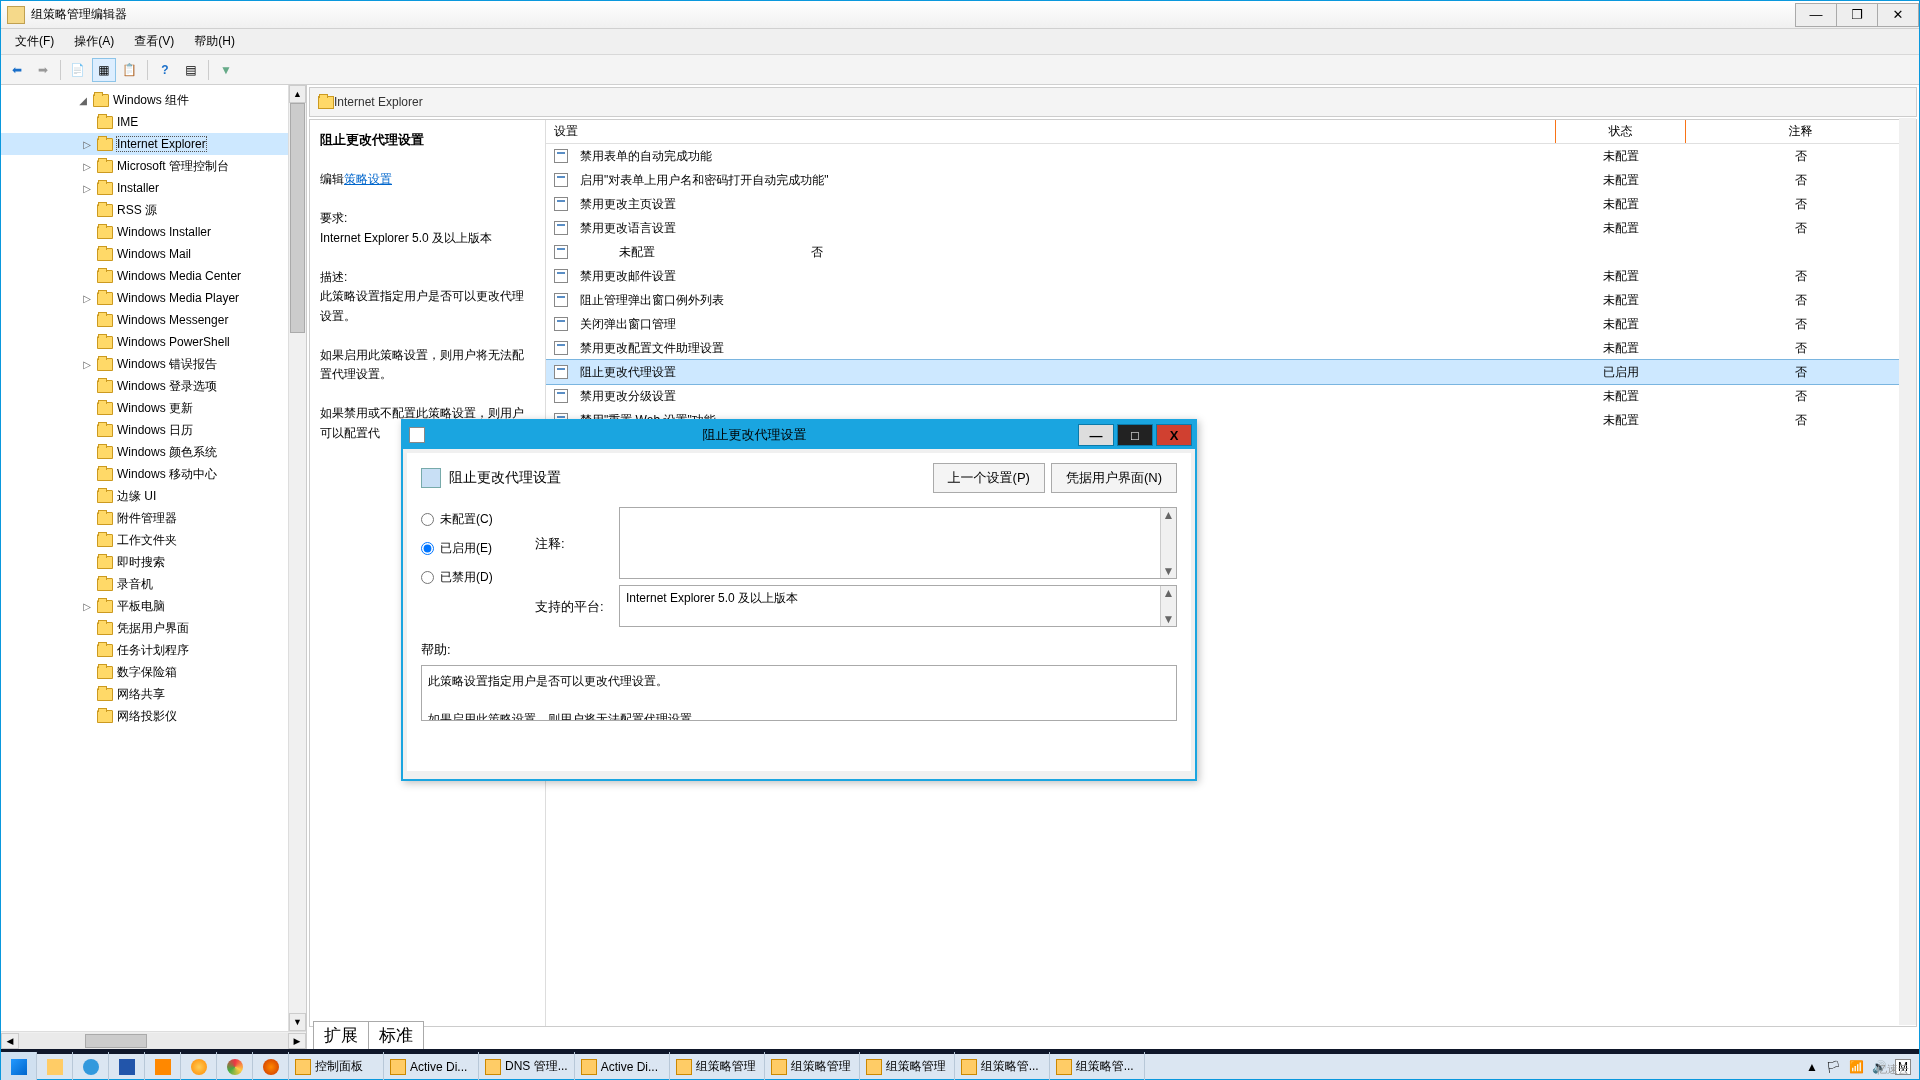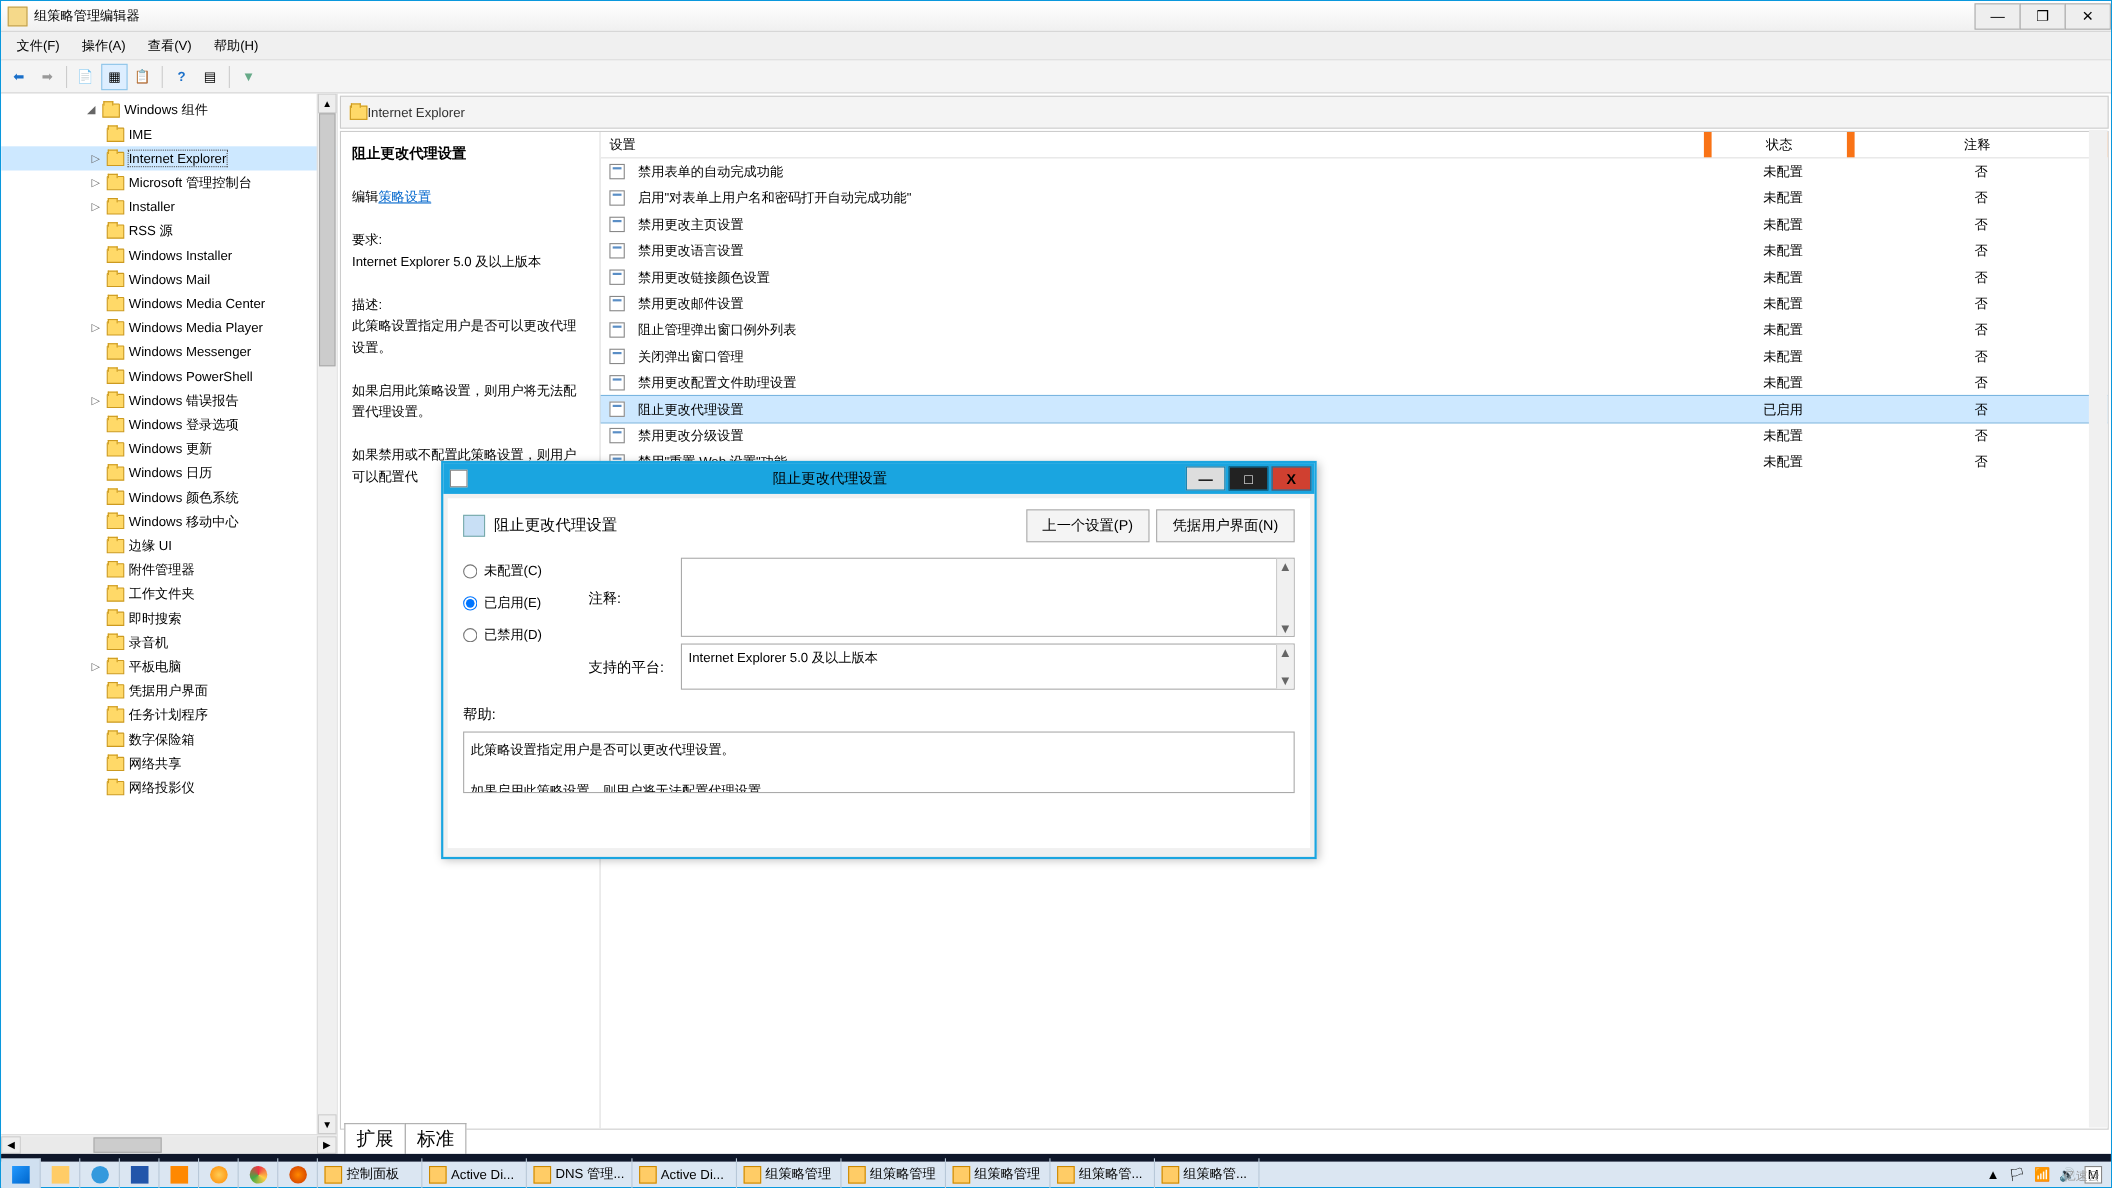--- a/index.html
+++ b/index.html
@@ -33,21 +33,21 @@
 .tree-vscroll .arrow{height:18px;border:1px solid #ccc;background:#eee;display:flex;align-items:center;justify-content:center;font-size:9px}
 .tree-vscroll .vthumb{position:absolute;top:18px;left:1px;right:1px;height:230px;background:#ccc;border:1px solid #aaa}
 .right-pane{flex:1;display:flex;flex-direction:column;background:#fff;position:relative}
 .rp-head{height:30px;background:#f4f4f4;border:1px solid #ccc;margin:2px;display:flex;align-items:center;padding:0 8px;font-size:16px;color:#333}
 .rp-body{flex:1;display:flex;border:1px solid #ccc;margin:0 2px;overflow:hidden}
 .desc-pane{width:236px;padding:10px;border-right:1px solid #ddd;font-size:13px;line-height:1.5}
 .desc-pane b{font-size:13px}
 .desc-pane a{color:#0066cc;text-decoration:underline}
 .list-pane{flex:1;overflow:auto;position:relative}
 .list-head{display:flex;background:#fff;border-bottom:1px solid #e0e0e0;height:24px;position:sticky;top:0}
-.list-head div{padding:3px 8px;border-right:7px solid #f97316}
+.list-head div{padding:3px 8px;border-right:1px solid #f97316}
 .col-setting{flex:1;min-width:380px}
 .col-state{width:130px;text-align:center}
 .col-note{width:230px;text-align:center}
 .list-row{display:flex;height:24px;align-items:center}
 .list-row.selected{background:#cde8ff;outline:1px solid #7ab5e0}
 .list-row .cell{padding:0 8px;overflow:hidden;text-overflow:ellipsis;white-space:nowrap}
 .list-row .ricon{width:14px;height:14px;margin-left:8px;margin-right:4px;display:inline-block;background:#fff;border:1px solid #888;position:relative;flex-shrink:0}
 .list-row .ricon::after{content:"";position:absolute;left:2px;right:2px;top:2px;height:2px;background:#5a8ec5}
 .tabs{height:22px;display:flex;align-items:flex-end;padding-left:4px;margin:0 2px}
 .tab{padding:2px 10px;border:1px solid #aaa;border-bottom:none;background:#fff;margin-right:-1px;font-size:17px}
@@ -77,21 +77,21 @@
 .fld .fbox{flex:1;border:1px solid #aaa;min-height:26px;position:relative;background:#fff}
 .fbox.tall{height:72px}
 .fbox.med{height:42px}
 .fbox .sbar{position:absolute;right:0;top:0;bottom:0;width:16px;background:#f0f0f0;border-left:1px solid #ccc;display:flex;flex-direction:column;justify-content:space-between;align-items:center;font-size:9px;color:#666}
 .fbox .content{padding:4px 6px}
 .dlg-lower{display:flex;gap:14px;margin-top:8px}
 .dlg-lower .half{flex:1}
 .dlg-lower .llabel{font-size:13px;margin-bottom:6px}
 .dlg-lower .lbox{border:1px solid #aaa;height:56px;padding:6px;font-size:12px;line-height:1.6;overflow:hidden}
 
-.taskbar{height:30px;background:#dbe6f2;border-top:7px solid #0f172a;display:flex;align-items:center;position:relative}
+.taskbar{height:30px;background:#dbe6f2;border-top:5px solid #0f172a;display:flex;align-items:center;position:relative}
 .taskbar .tbitem{height:30px;display:flex;align-items:center;padding:0 6px;border-right:1px solid #b8c8d8;font-size:12px;gap:4px;white-space:nowrap;overflow:hidden}
 .tbitem.start{width:36px;justify-content:center;background:#d0e0f0}
 .tbitem.pin{width:36px;justify-content:center}
 .tbitem.app{min-width:95px;max-width:105px}
 .tbitem .ticon{width:16px;height:16px;display:inline-block}
 .tray{margin-left:auto;display:flex;align-items:center;gap:8px;padding:0 8px}
 .watermark{position:absolute;right:10px;bottom:2px;font-size:11px;color:#999}
 .folder-icon{width:16px;height:13px;background:#ffd968;border:1px solid #cc9a20;display:inline-block;position:relative}
 .folder-icon::before{content:"";position:absolute;top:-3px;left:0;width:7px;height:3px;background:#ffd968;border:1px solid #cc9a20;border-bottom:none}
 </style>
@@ -333,21 +333,20 @@
                 <div class="cell col-note" style="width:230px">否</div>
               </div>
               <div class="list-row">
                 <span class="ricon"></span>
                 <div class="cell col-setting" style="flex:1;min-width:360px">禁用更改语言设置</div>
                 <div class="cell col-state" style="width:130px">未配置</div>
                 <div class="cell col-note" style="width:230px">否</div>
               </div>
               <div class="list-row">
                 <span class="ricon"></span>
-                <div class="cell col-setting" style="flex:1;min-width:360px">禁用更改链接颜色设置</div>
                 <div class="cell col-state" style="width:130px">未配置</div>
                 <div class="cell col-note" style="width:230px">否</div>
               </div>
               <div class="list-row">
                 <span class="ricon"></span>
                 <div class="cell col-setting" style="flex:1;min-width:360px">禁用更改邮件设置</div>
                 <div class="cell col-state" style="width:130px">未配置</div>
                 <div class="cell col-note" style="width:230px">否</div>
               </div>
               <div class="list-row">

